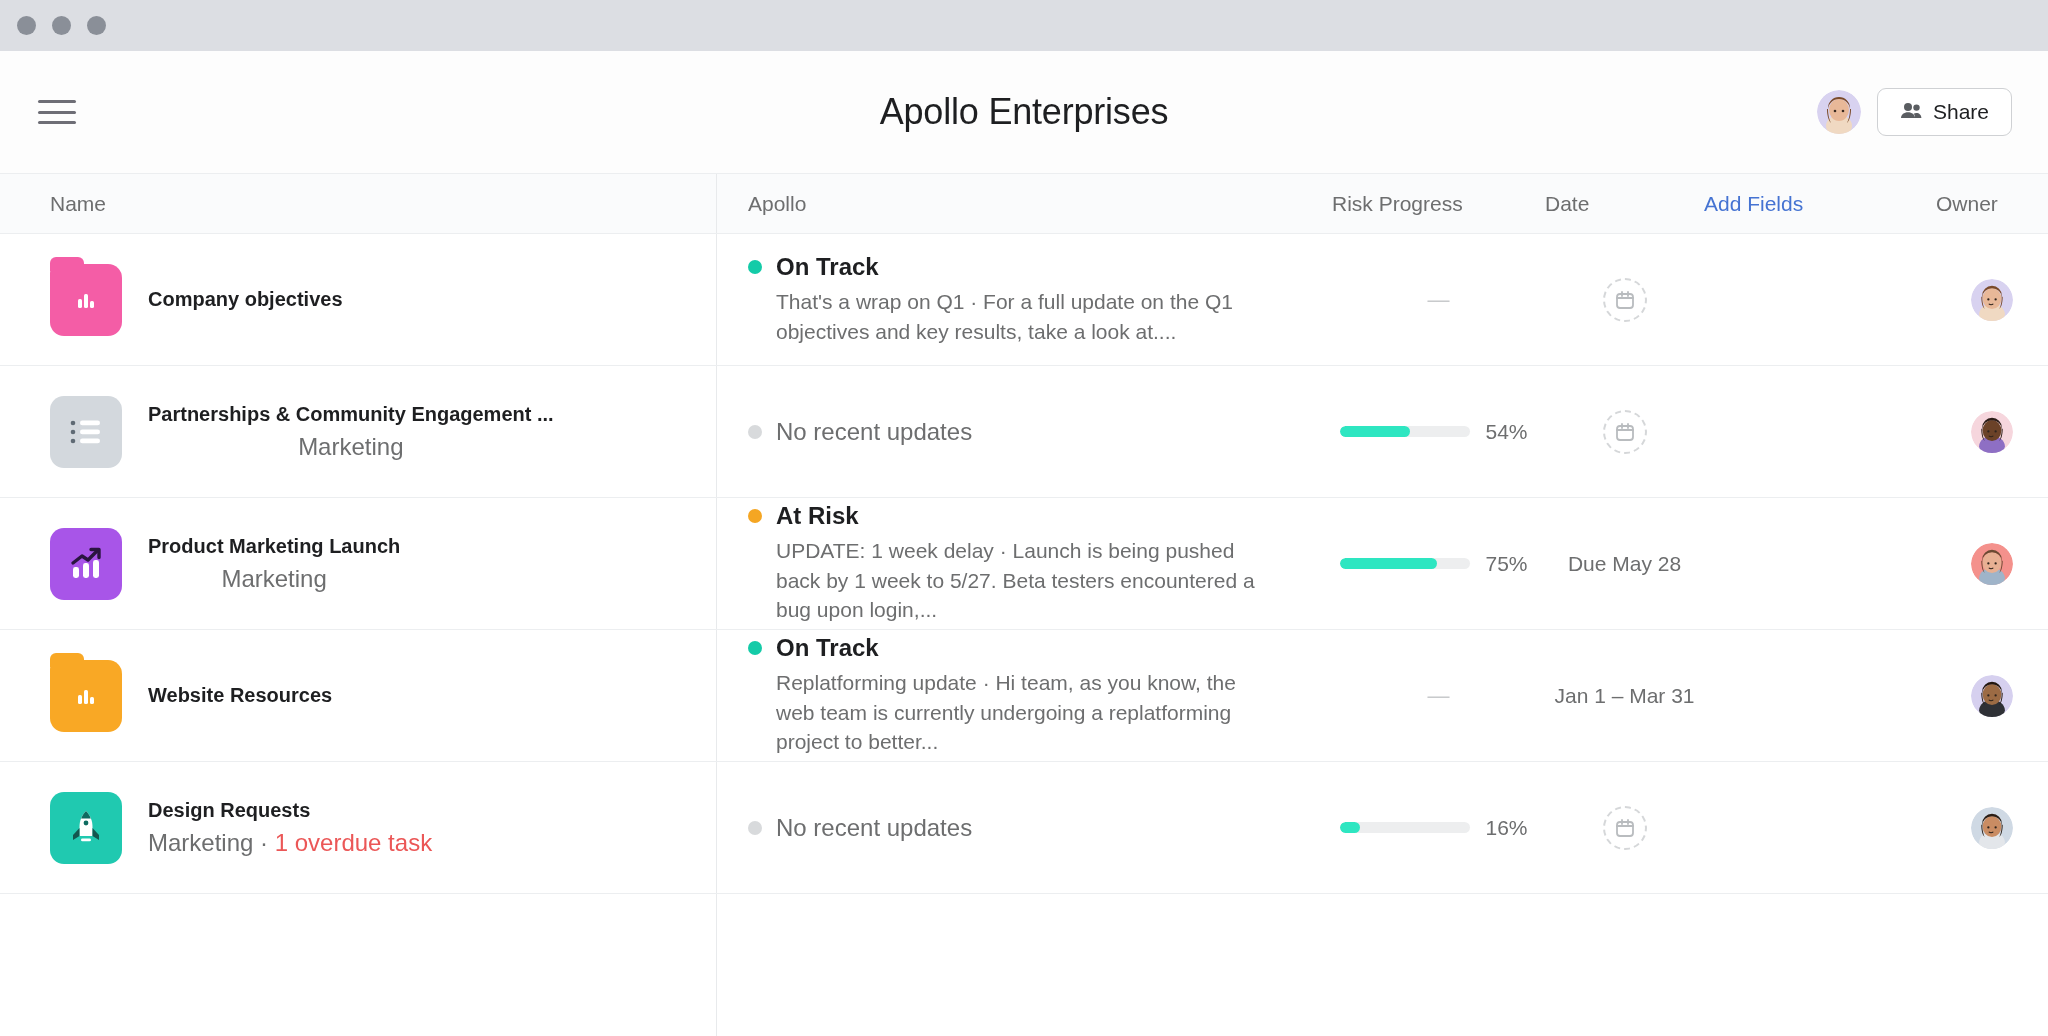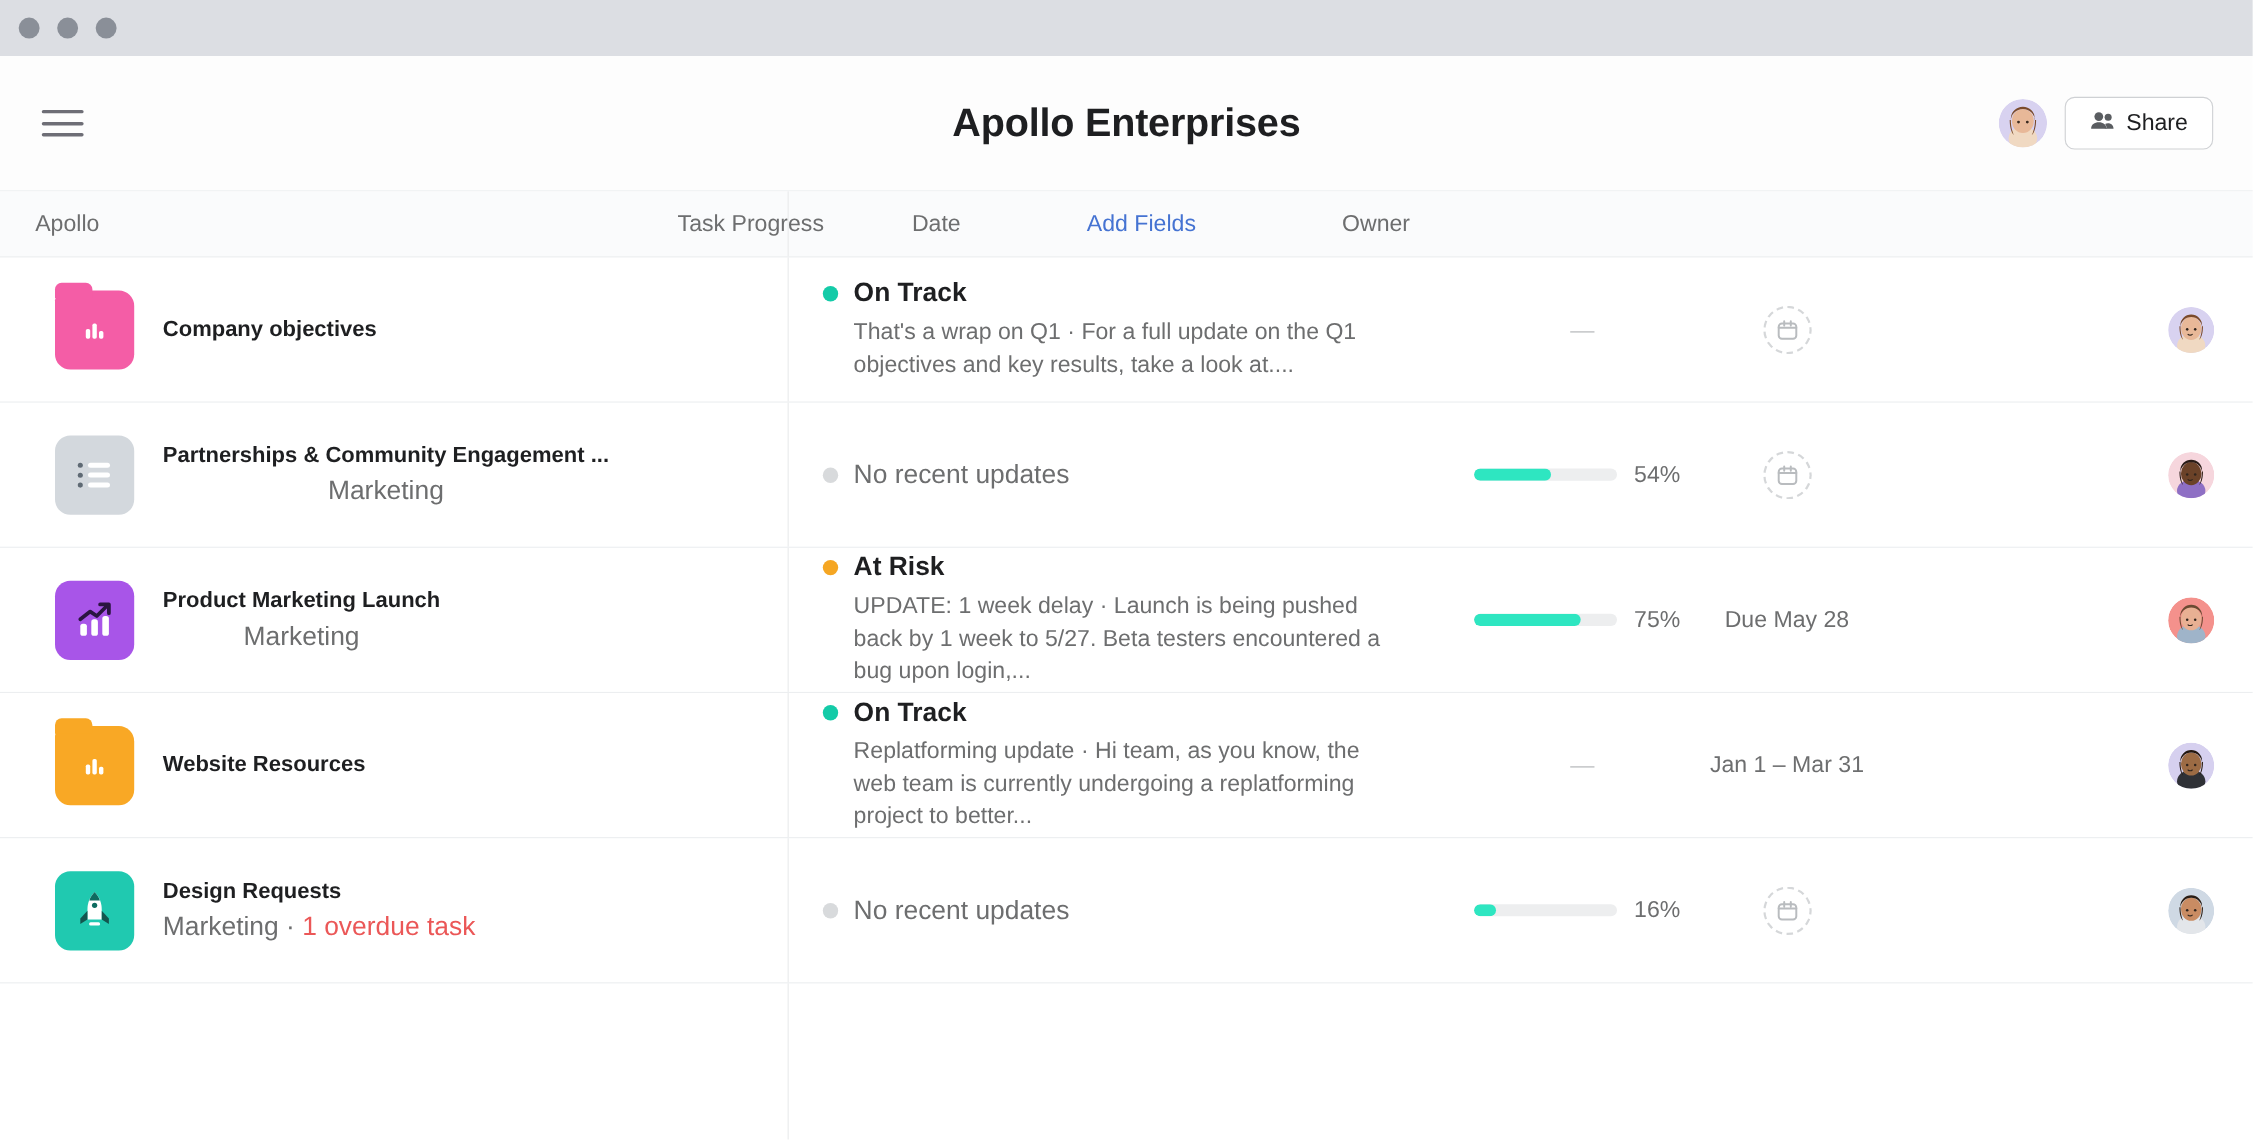--- a/index.html
+++ b/index.html
@@ -34,21 +34,21 @@
     width: 38px; height: 30px;
     display: flex; flex-direction: column; justify-content: space-between;
     padding: 3px 0;
     cursor: pointer;
   }
   .hamburger span { display: block; height: 3px; background: #6e6e76; border-radius: 2px; }
   .apptitle {
     width: 100%;
     text-align: center;
     font-size: 36px;
-    font-weight: 700;
+    font-weight: 400;
     color: #1e1f21;
     letter-spacing: -0.2px;
   }
   .header-right {
     position: absolute; right: 36px; top: 50%;
     transform: translateY(-50%);
     display: flex; align-items: center; gap: 16px;
   }
   .avatar {
     width: 44px; height: 44px; border-radius: 50%;
@@ -212,22 +212,23 @@
           <path d="M13 16h8.4c0-3-2.2-5-5-5-1 0-1.9.2-2.7.7.8.9 1.3 2.2 1.3 3.6z"></path>
         </svg>
       </span>
       <span>Share</span>
     </button>
   </div>
 </div>
 
 <div class="table">
   <div class="thead">
+    <div class="th col-name">Name</div>
     <div class="th col-status">Apollo</div>
-    <div class="th col-progress">Task Progress</div>
+    <div class="th col-progress">Risk Progress</div>
     <div class="th col-date">Date</div>
     <div class="th col-fields link">Add Fields</div>
     <div class="th col-owner">Owner</div>
   </div>
   <div id="rows">
       <div class="row">
         <div class="cell col-name name-cell">
           <div class="proj-icon folder" style="background: rgb(244, 93, 166);">
             <svg width="28" height="28" viewBox="0 0 28 28" fill="#fff">
               <rect x="6" y="13" width="4" height="9" rx="1.6"></rect>

